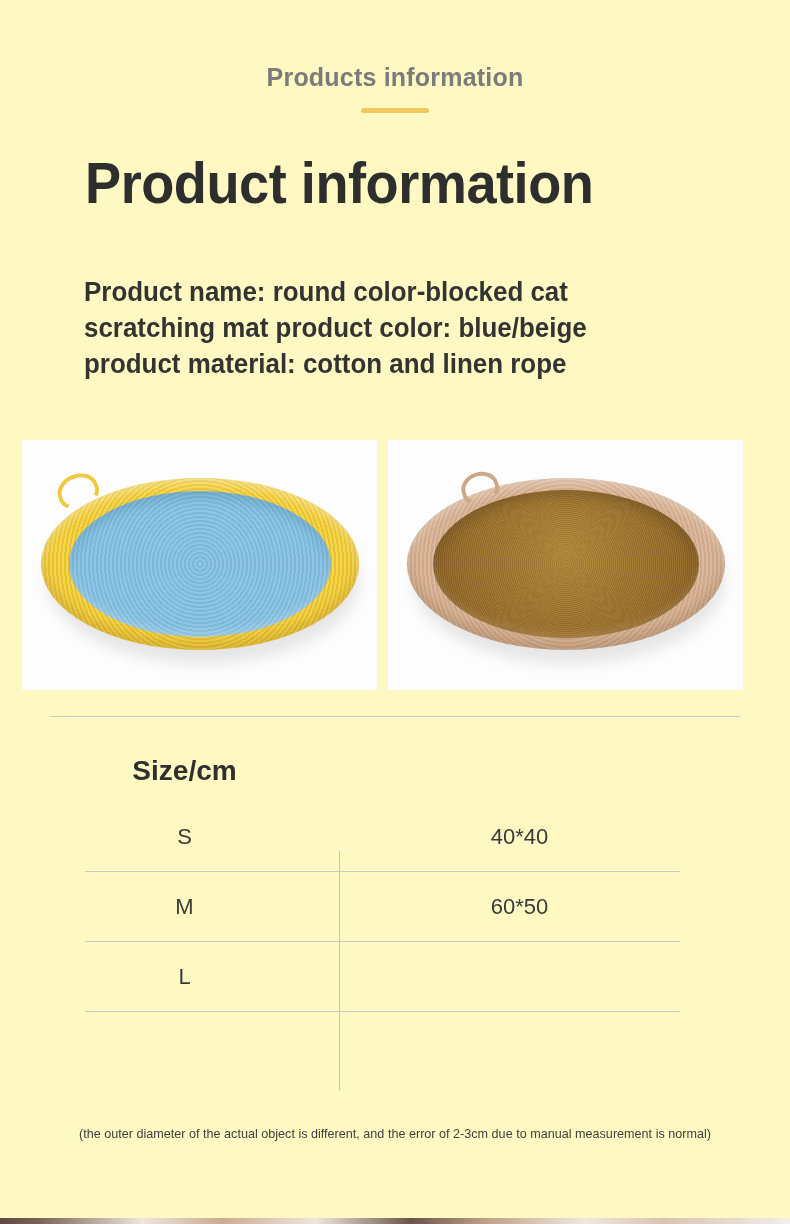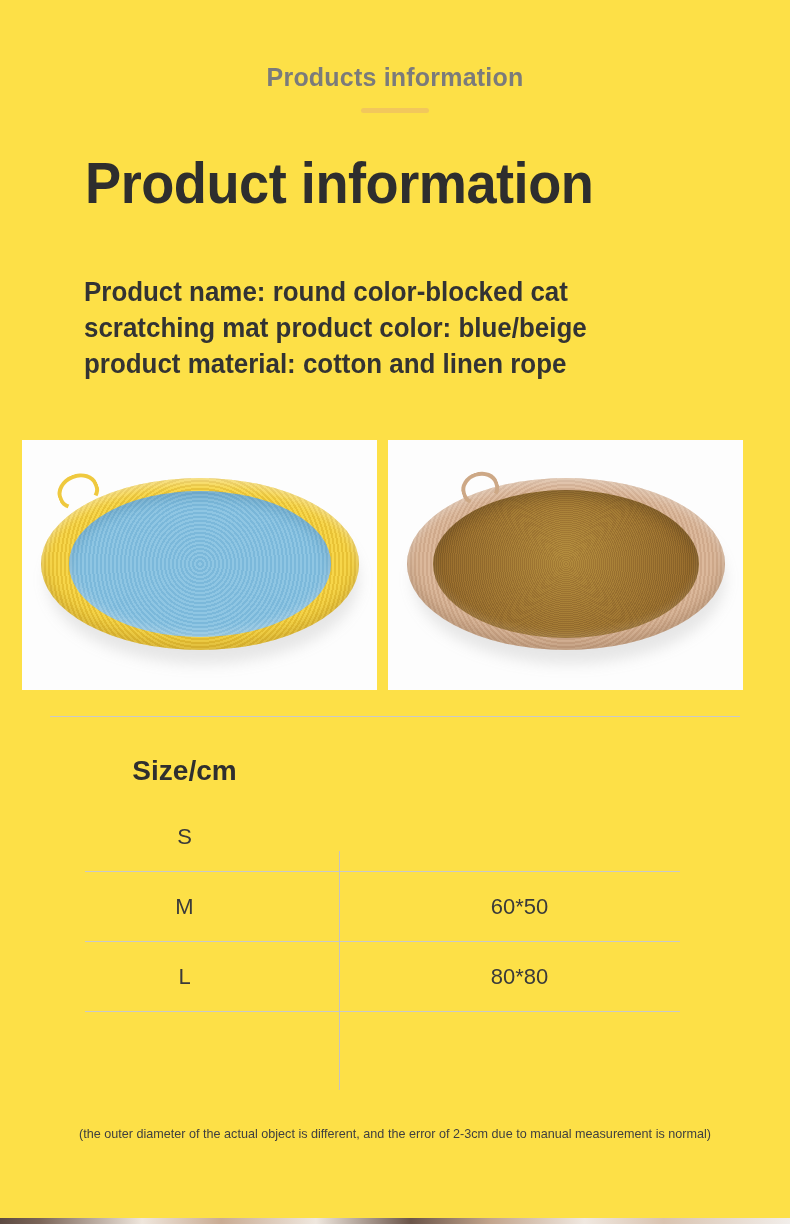--- a/index.html
+++ b/index.html
@@ -12,21 +12,21 @@
     background: #f2f2f2;
     font-family: "Liberation Sans", sans-serif;
     overflow: hidden;
     position: relative;
   }
 
   .page {
     position: relative;
     width: 790px;
     height: 1224px;
-    background: #fde047;
+    background: #fef9c3;
   }
 
   
   .eyebrow {
     position: absolute;
     top: 63px;
     left: 0;
     width: 790px;
     text-align: center;
     font-size: 25px;
@@ -307,32 +307,32 @@
   <div class="section-divider"></div>
 
   <div class="table">
 
     <div class="t-row">
       <div class="t-col c-size t-head">Size/cm</div>
     </div>
 
     <div class="t-row">
       <div class="t-col c-size t-cell">S</div>
+      <div class="t-col c-diam t-cell">40*40</div>
       <div class="row-line" style="bottom:0;"></div>
     </div>
 
     <div class="t-row">
       <div class="t-col c-size t-cell">M</div>
       <div class="t-col c-diam t-cell">60*50</div>
       <div class="row-line" style="bottom:0;"></div>
     </div>
 
     <div class="t-row">
       <div class="t-col c-size t-cell">L</div>
-      <div class="t-col c-diam t-cell">80*80</div>
       <div class="row-line" style="bottom:0;"></div>
     </div>
 
     <div class="t-row">
     </div>
 
   </div>
   <div class="v-divider"></div>
 
   <div class="footnote">(the outer diameter of the actual object is different, and the error of 2-3cm due to manual measurement is normal)</div>

